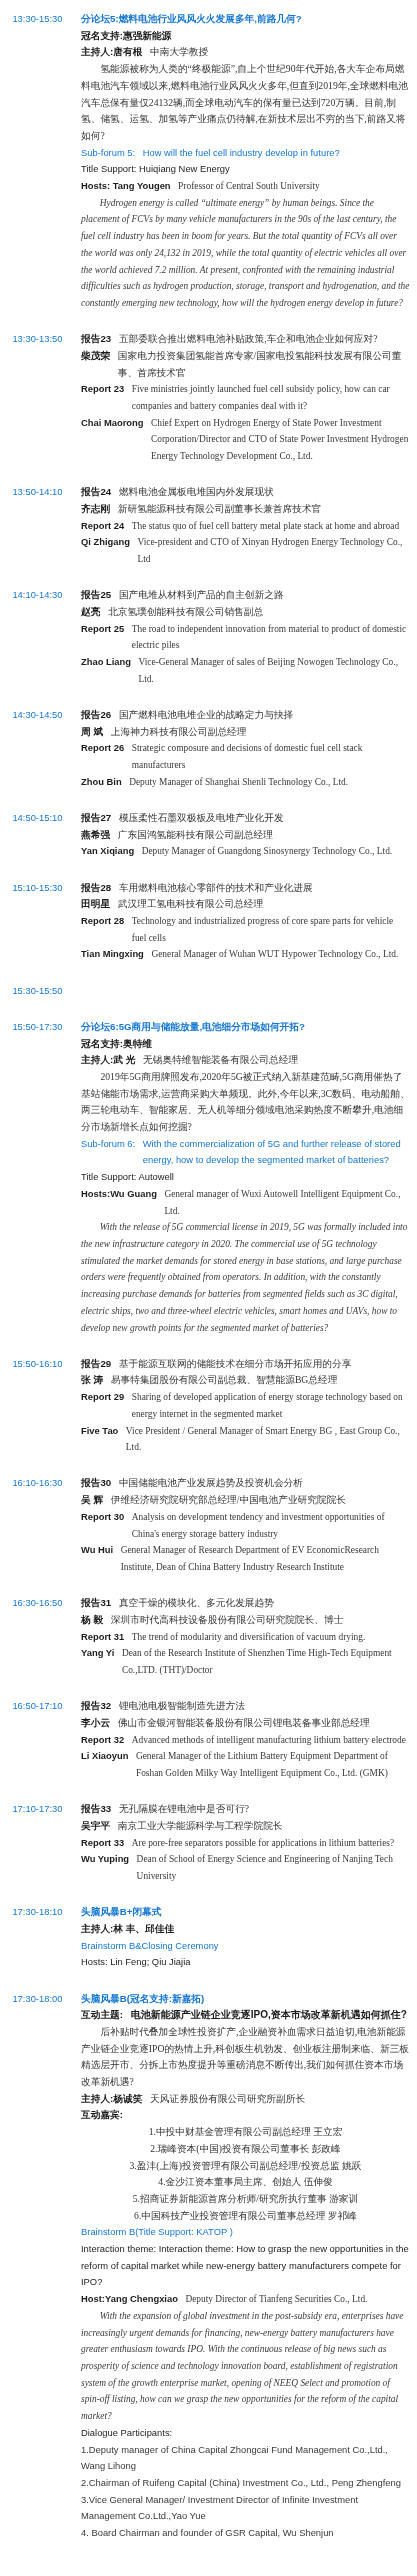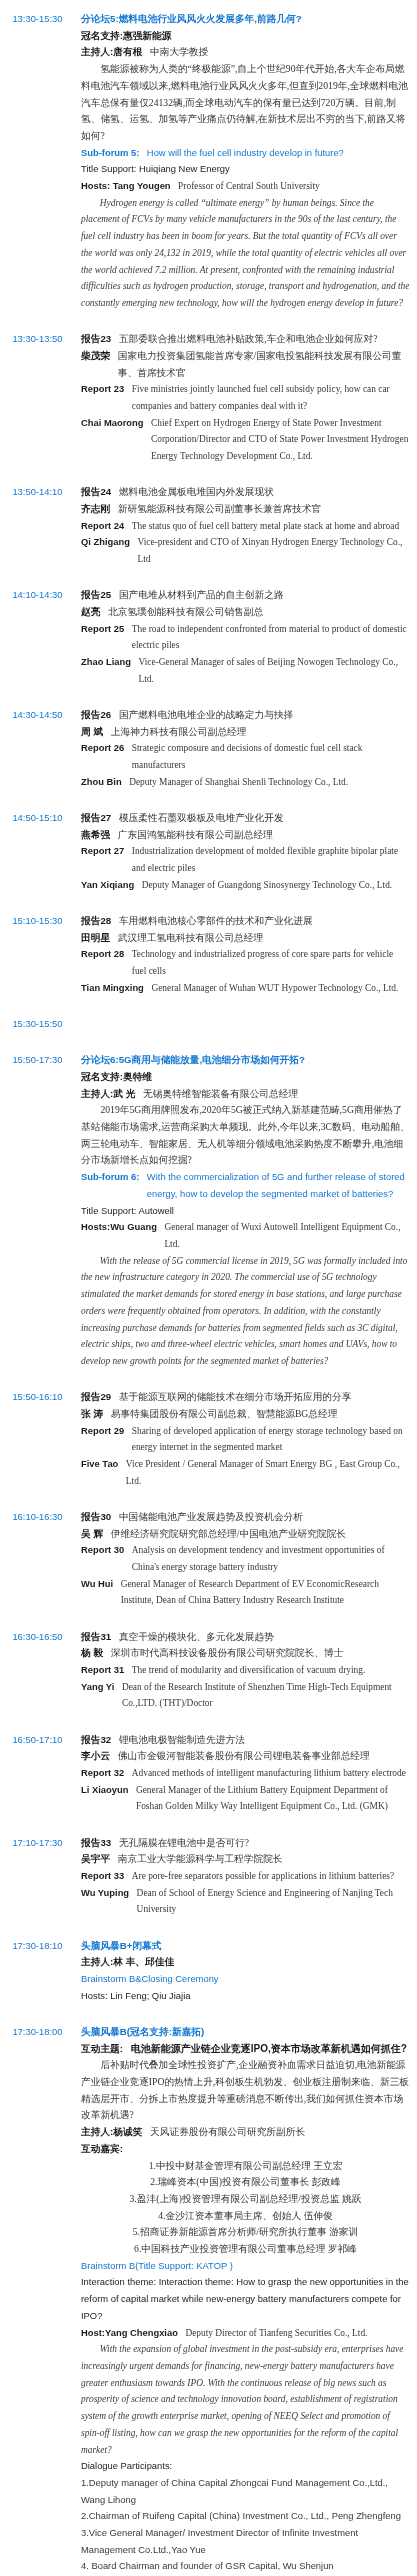--- a/index.html
+++ b/index.html
@@ -4,21 +4,21 @@
 <style>
   :root{ --blue:#1577d0; }
   html,body{ margin:0; padding:0; background:#ffffff; }
   body{ width:417px; font-family:"Liberation Sans",sans-serif; }
   main{ display:block; padding:11px 7px 21px 11px; }
   .session{ display:grid; grid-template-columns:70px 1fr; margin-bottom:19.5px; }
   .time{ color:var(--blue); font-size:9.4px; line-height:16.7px; font-family:"Liberation Sans",sans-serif; padding-left:1.4px; }
   .content{ min-width:0; }
   .b{ line-height:16.7px; font-size:9.4px; }
   .pair{ display:flex; }
-  .lbl{ flex:0 0 auto; margin-right:0.8em; white-space:nowrap;font-weight:bold; }
+  .lbl{ flex:0 0 auto; margin-right:0.8em; white-space:nowrap; }
   .val{ flex:1 1 auto; min-width:0; }
   .cn-blue{ color:var(--blue); font-weight:bold; font-size:9.7px; }
   .cn-bold{ color:#1a1a1a; font-weight:bold; font-size:9.7px; }
   .cn-lbl{ color:#1a1a1a; font-weight:bold; font-size:9.7px; }
   .cn-val{ color:#333333; font-family:"Liberation Serif",serif; font-size:9.7px; }
   .cn-val-bold{ color:#1a1a1a; font-weight:bold; font-size:10px; }
   .para-cn{ color:#333333; font-family:"Liberation Serif",serif; text-indent:2em; font-size:9.7px; }
   .line-cn{ color:#333333; font-family:"Liberation Serif",serif; font-size:9.7px;text-align:center; }
   .en-blue{ color:var(--blue); }
   .en-blue-lbl{ color:var(--blue); }
@@ -103,21 +103,21 @@
         <div class="b pair">
           <span class="lbl cn-lbl">报告25</span>
           <span class="val cn-val">国产电堆从材料到产品的自主创新之路</span>
         </div>
         <div class="b pair">
           <span class="lbl cn-lbl">赵亮</span>
           <span class="val cn-val">北京氢璞创能科技有限公司销售副总</span>
         </div>
         <div class="b pair">
           <span class="lbl en-lbl">Report 25</span>
-          <span class="val en-val">The road to independent confronted from material to product of domestic electric piles</span>
+          <span class="val en-val">The road to independent innovation from material to product of domestic electric piles</span>
         </div>
         <div class="b pair">
           <span class="lbl en-lbl">Zhao Liang</span>
           <span class="val en-val">Vice-General Manager of sales of Beijing Nowogen Technology Co., Ltd.</span>
         </div>
       </div>
     </section>
     <section class="session">
       <div class="time">14:30-14:50</div>
       <div class="content">
@@ -142,24 +142,20 @@
     <section class="session">
       <div class="time">14:50-15:10</div>
       <div class="content">
         <div class="b pair">
           <span class="lbl cn-lbl">报告27</span>
           <span class="val cn-val">模压柔性石墨双极板及电堆产业化开发</span>
         </div>
         <div class="b pair">
           <span class="lbl cn-lbl">燕希强</span>
           <span class="val cn-val">广东国鸿氢能科技有限公司副总经理</span>
-        </div>
-        <div class="b pair">
-          <span class="lbl en-lbl">Report 27</span>
-          <span class="val en-val">Industrialization development of molded flexible graphite bipolar plate and electric piles</span>
         </div>
         <div class="b pair">
           <span class="lbl en-lbl">Yan Xiqiang</span>
           <span class="val en-val">Deputy Manager of Guangdong Sinosynergy Technology Co., Ltd.</span>
         </div>
       </div>
     </section>
     <section class="session">
       <div class="time">15:10-15:30</div>
       <div class="content">

